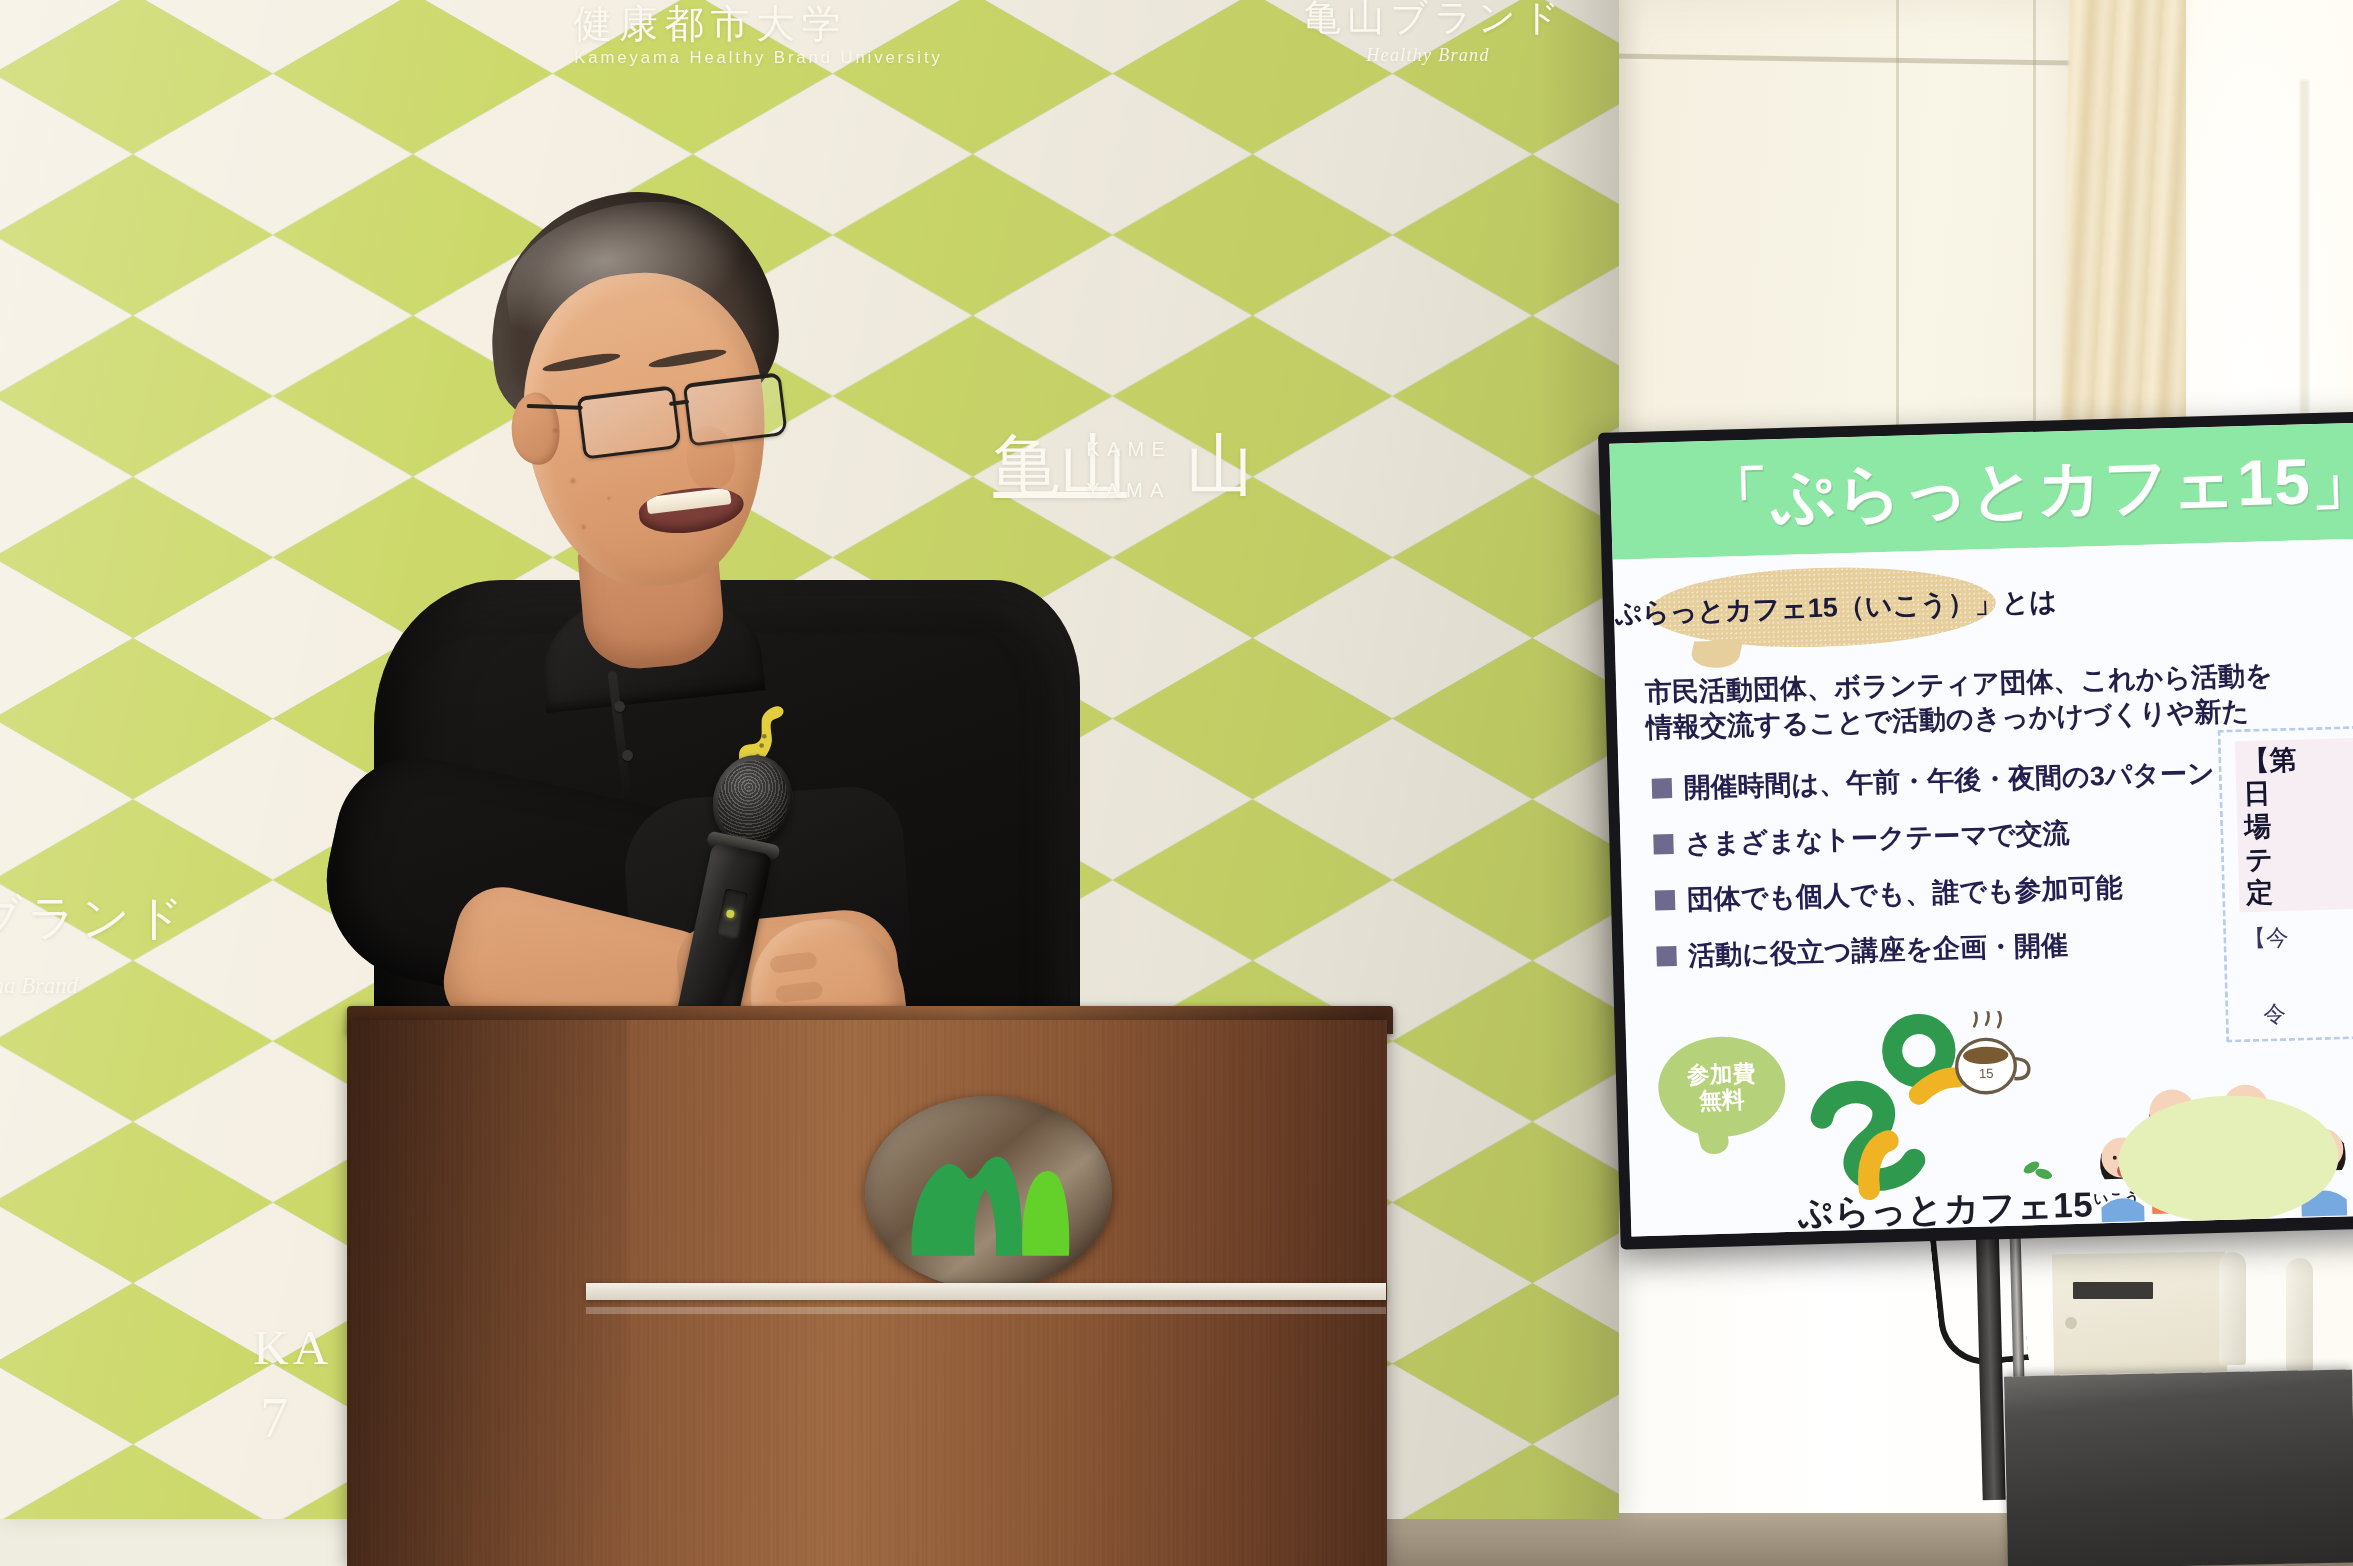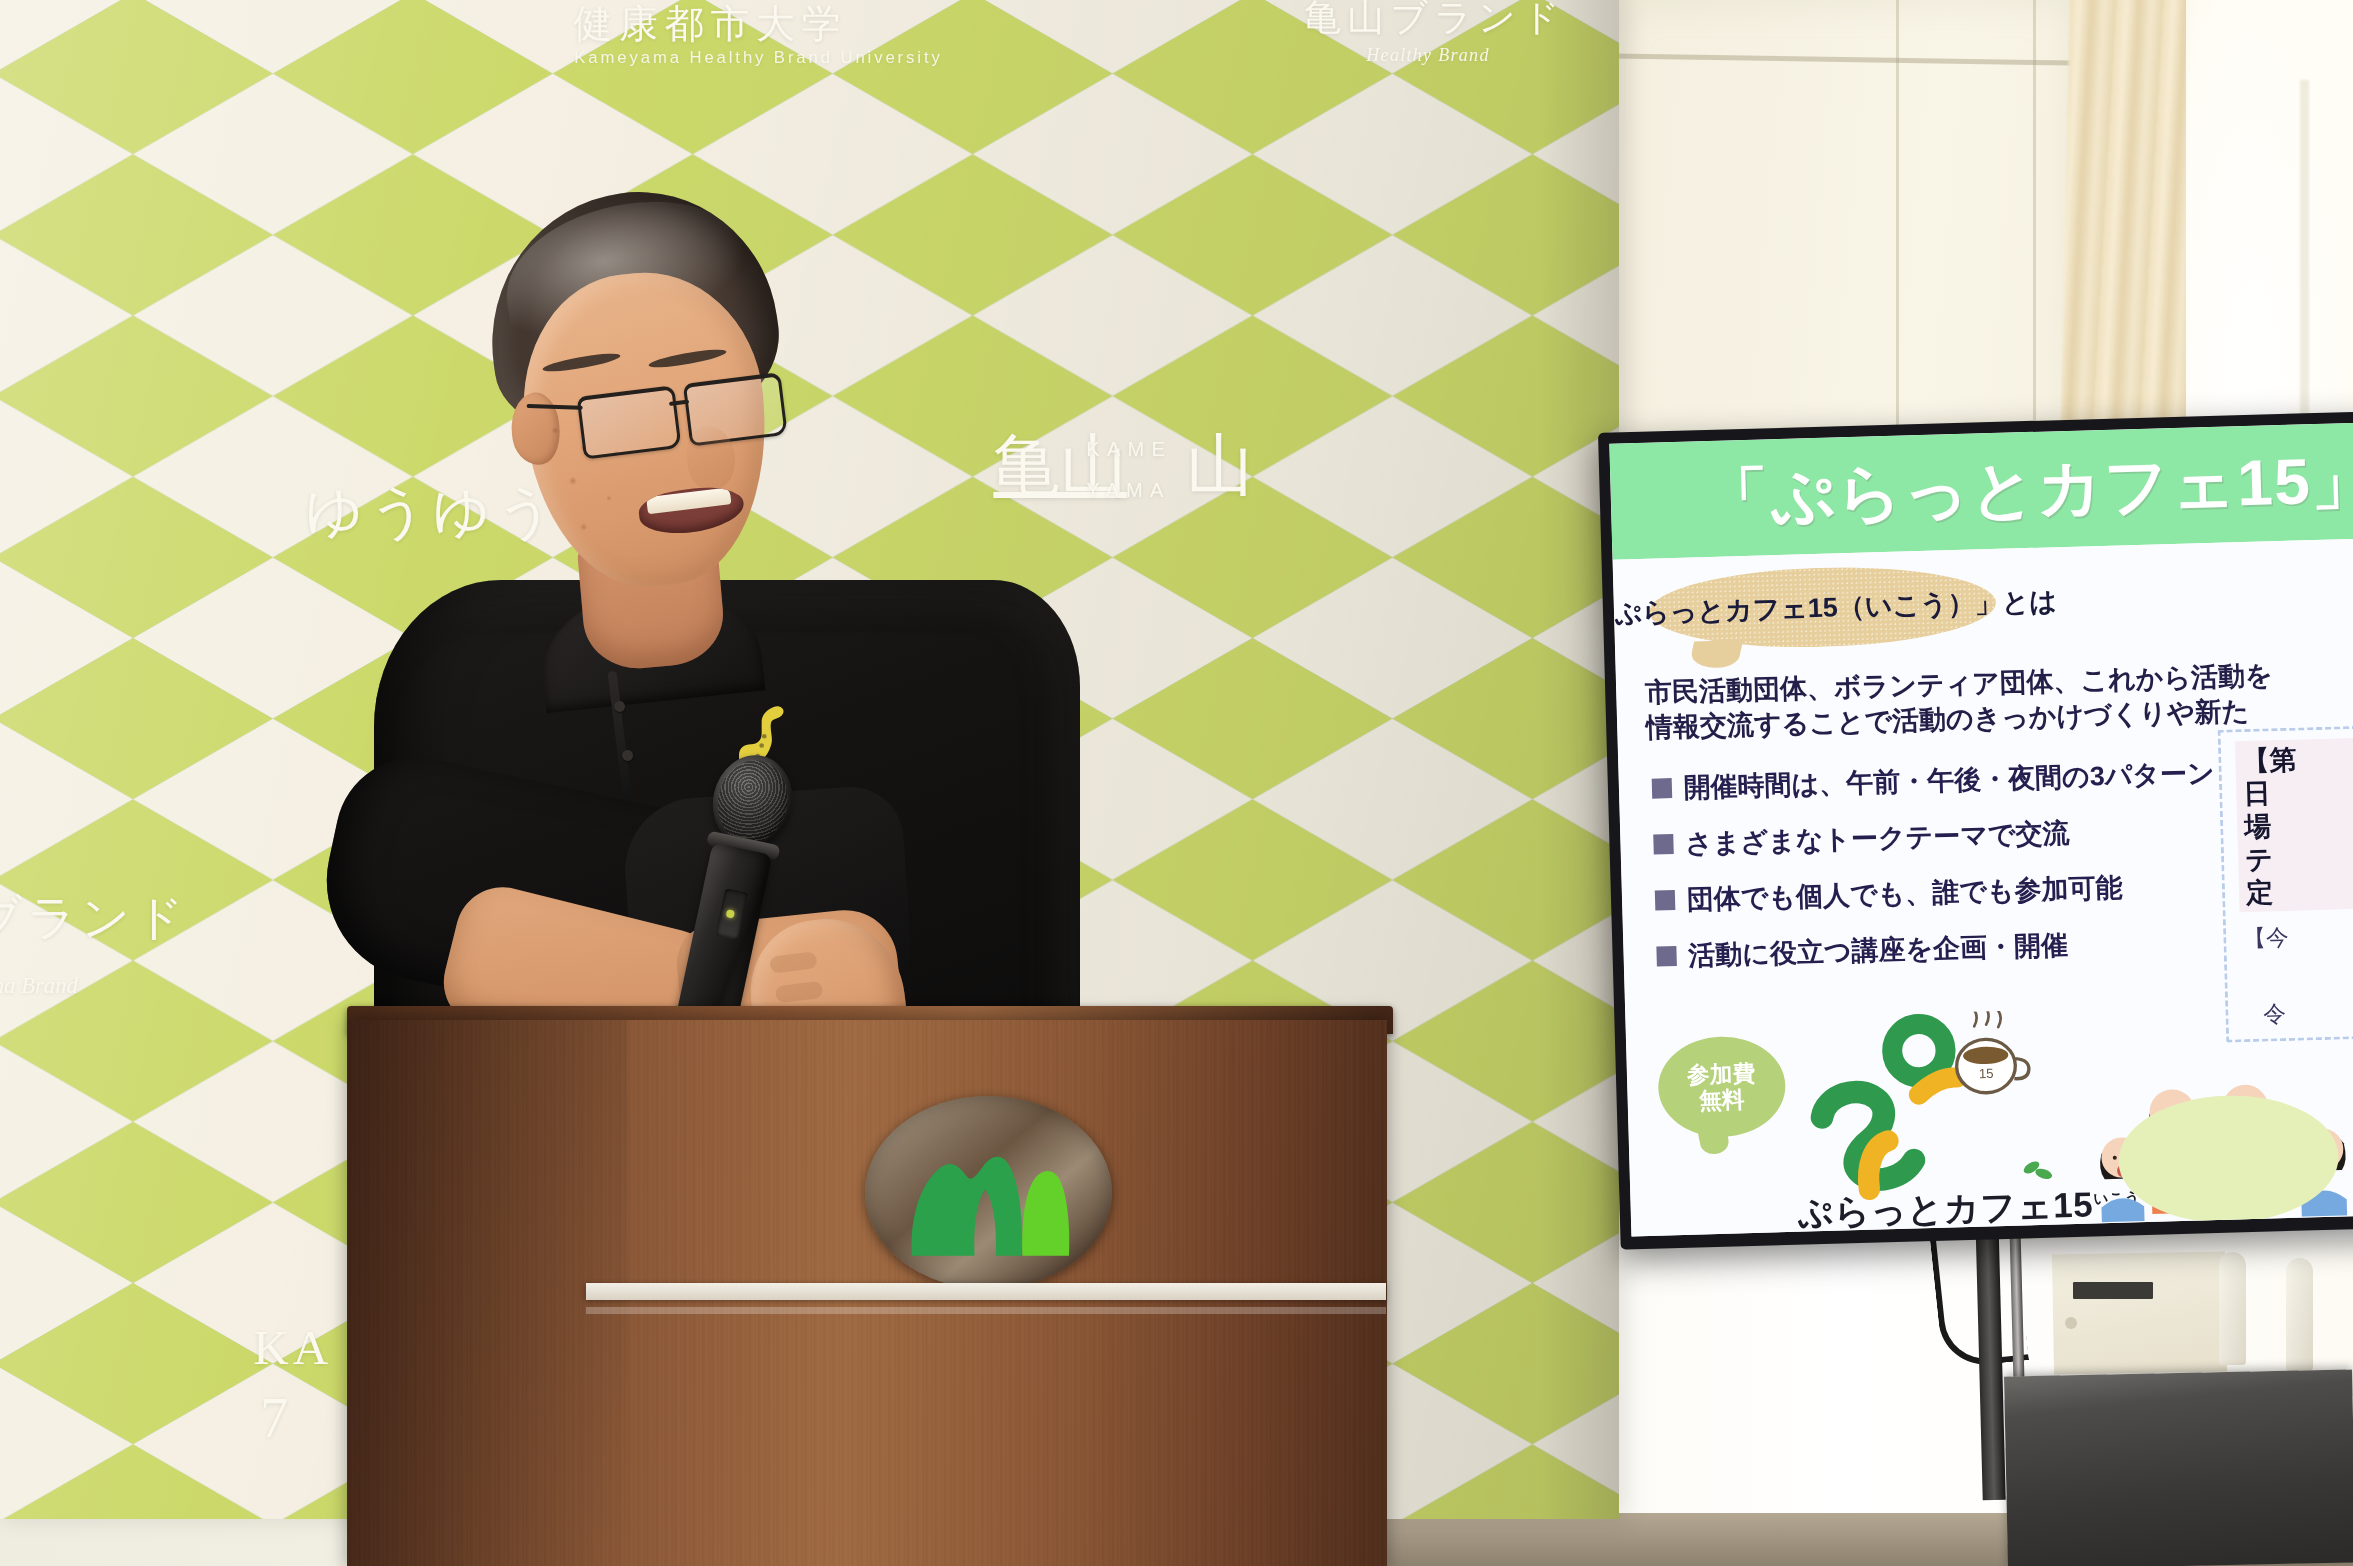--- a/index.html
+++ b/index.html
@@ -300,21 +300,20 @@
       </defs>
       <rect width="2440" height="2290" fill="url(#cube)"></rect>
     </svg>
     <div class="bd-sheen"></div>
     <div class="bd-shadow"></div>
 
     <div class="bdtext t-univ">健康都市大学</div>
     <div class="bdtext t-univ-en">Kameyama Healthy Brand University</div>
     <div class="bdtext t-brand">亀山ブランド</div>
     <div class="bdtext t-brand-en">Healthy Brand</div>
-    <div class="bdtext t-sumeba2">ゆうゆう</div>
     <div class="bdtext t-kame">亀山</div>
     <div class="bdtext t-kameen1">KAME</div>
     <div class="bdtext t-kameen2">YAMA</div>
     <div class="bdtext t-yama">山</div>
     <div class="bdtext t-no">の</div>
     <div class="bdtext t-miyako">都</div>
     <div class="bdtext t-brand2">ブランド</div>
     <div class="bdtext t-brand2en">yama Brand</div>
     <div class="bdtext t-ka">KA</div>
     <div class="bdtext t-7">7</div>

